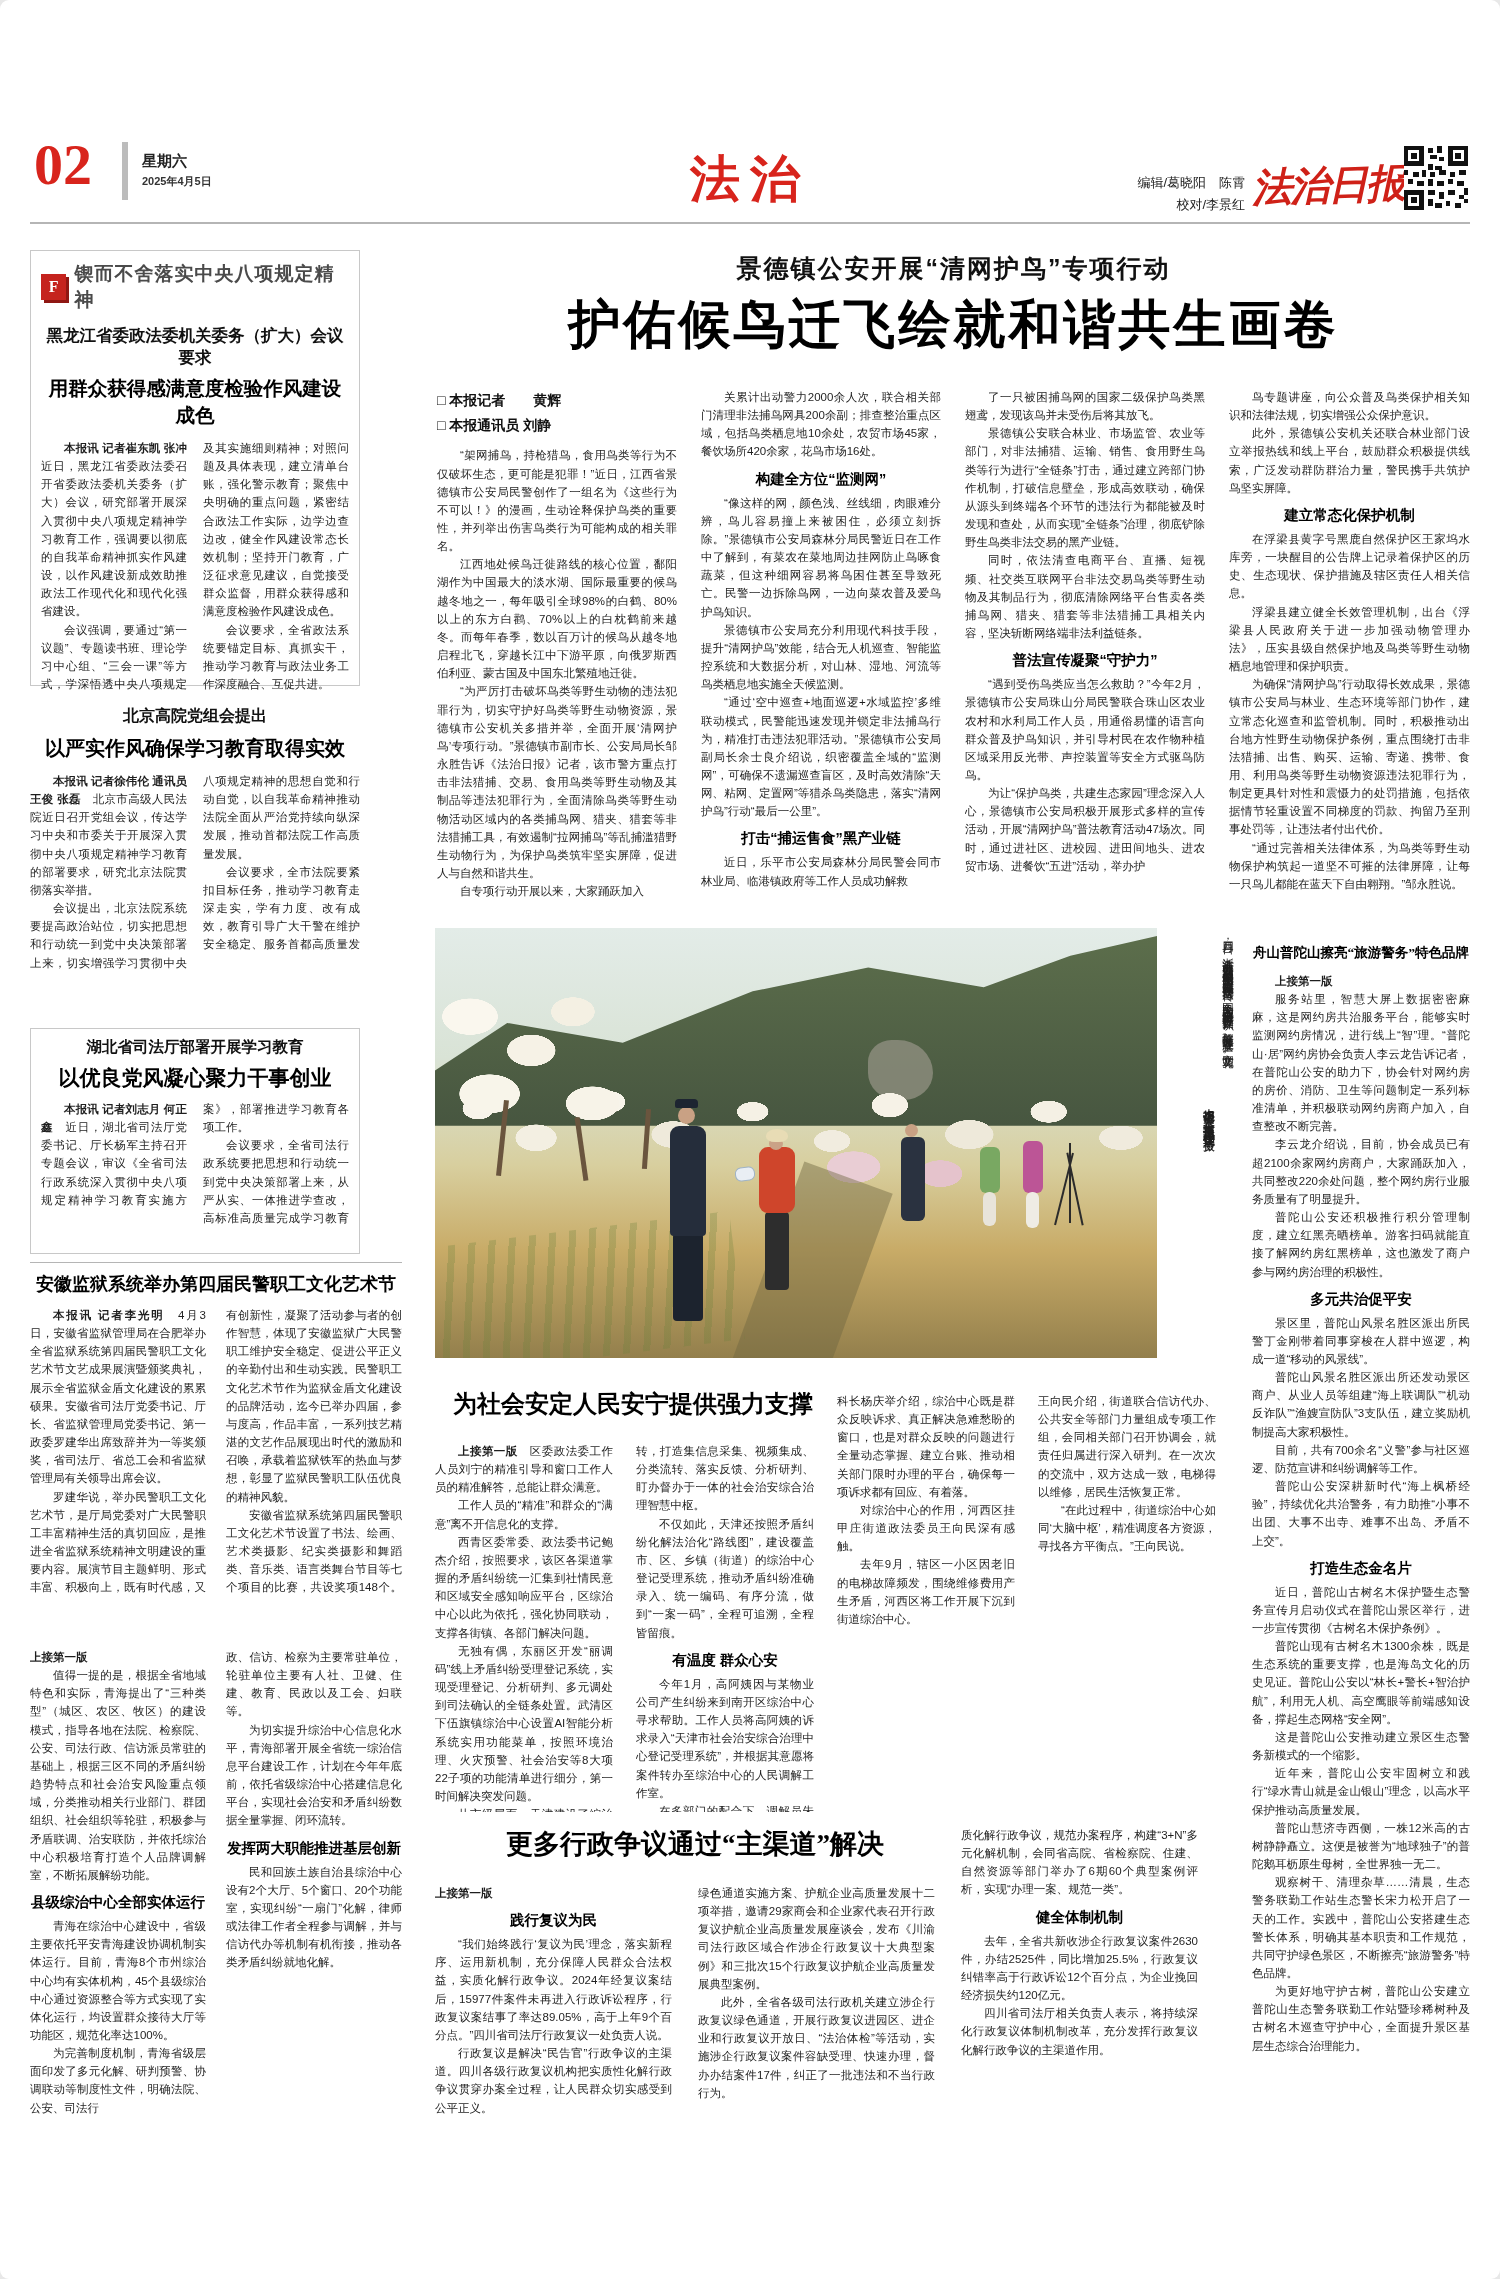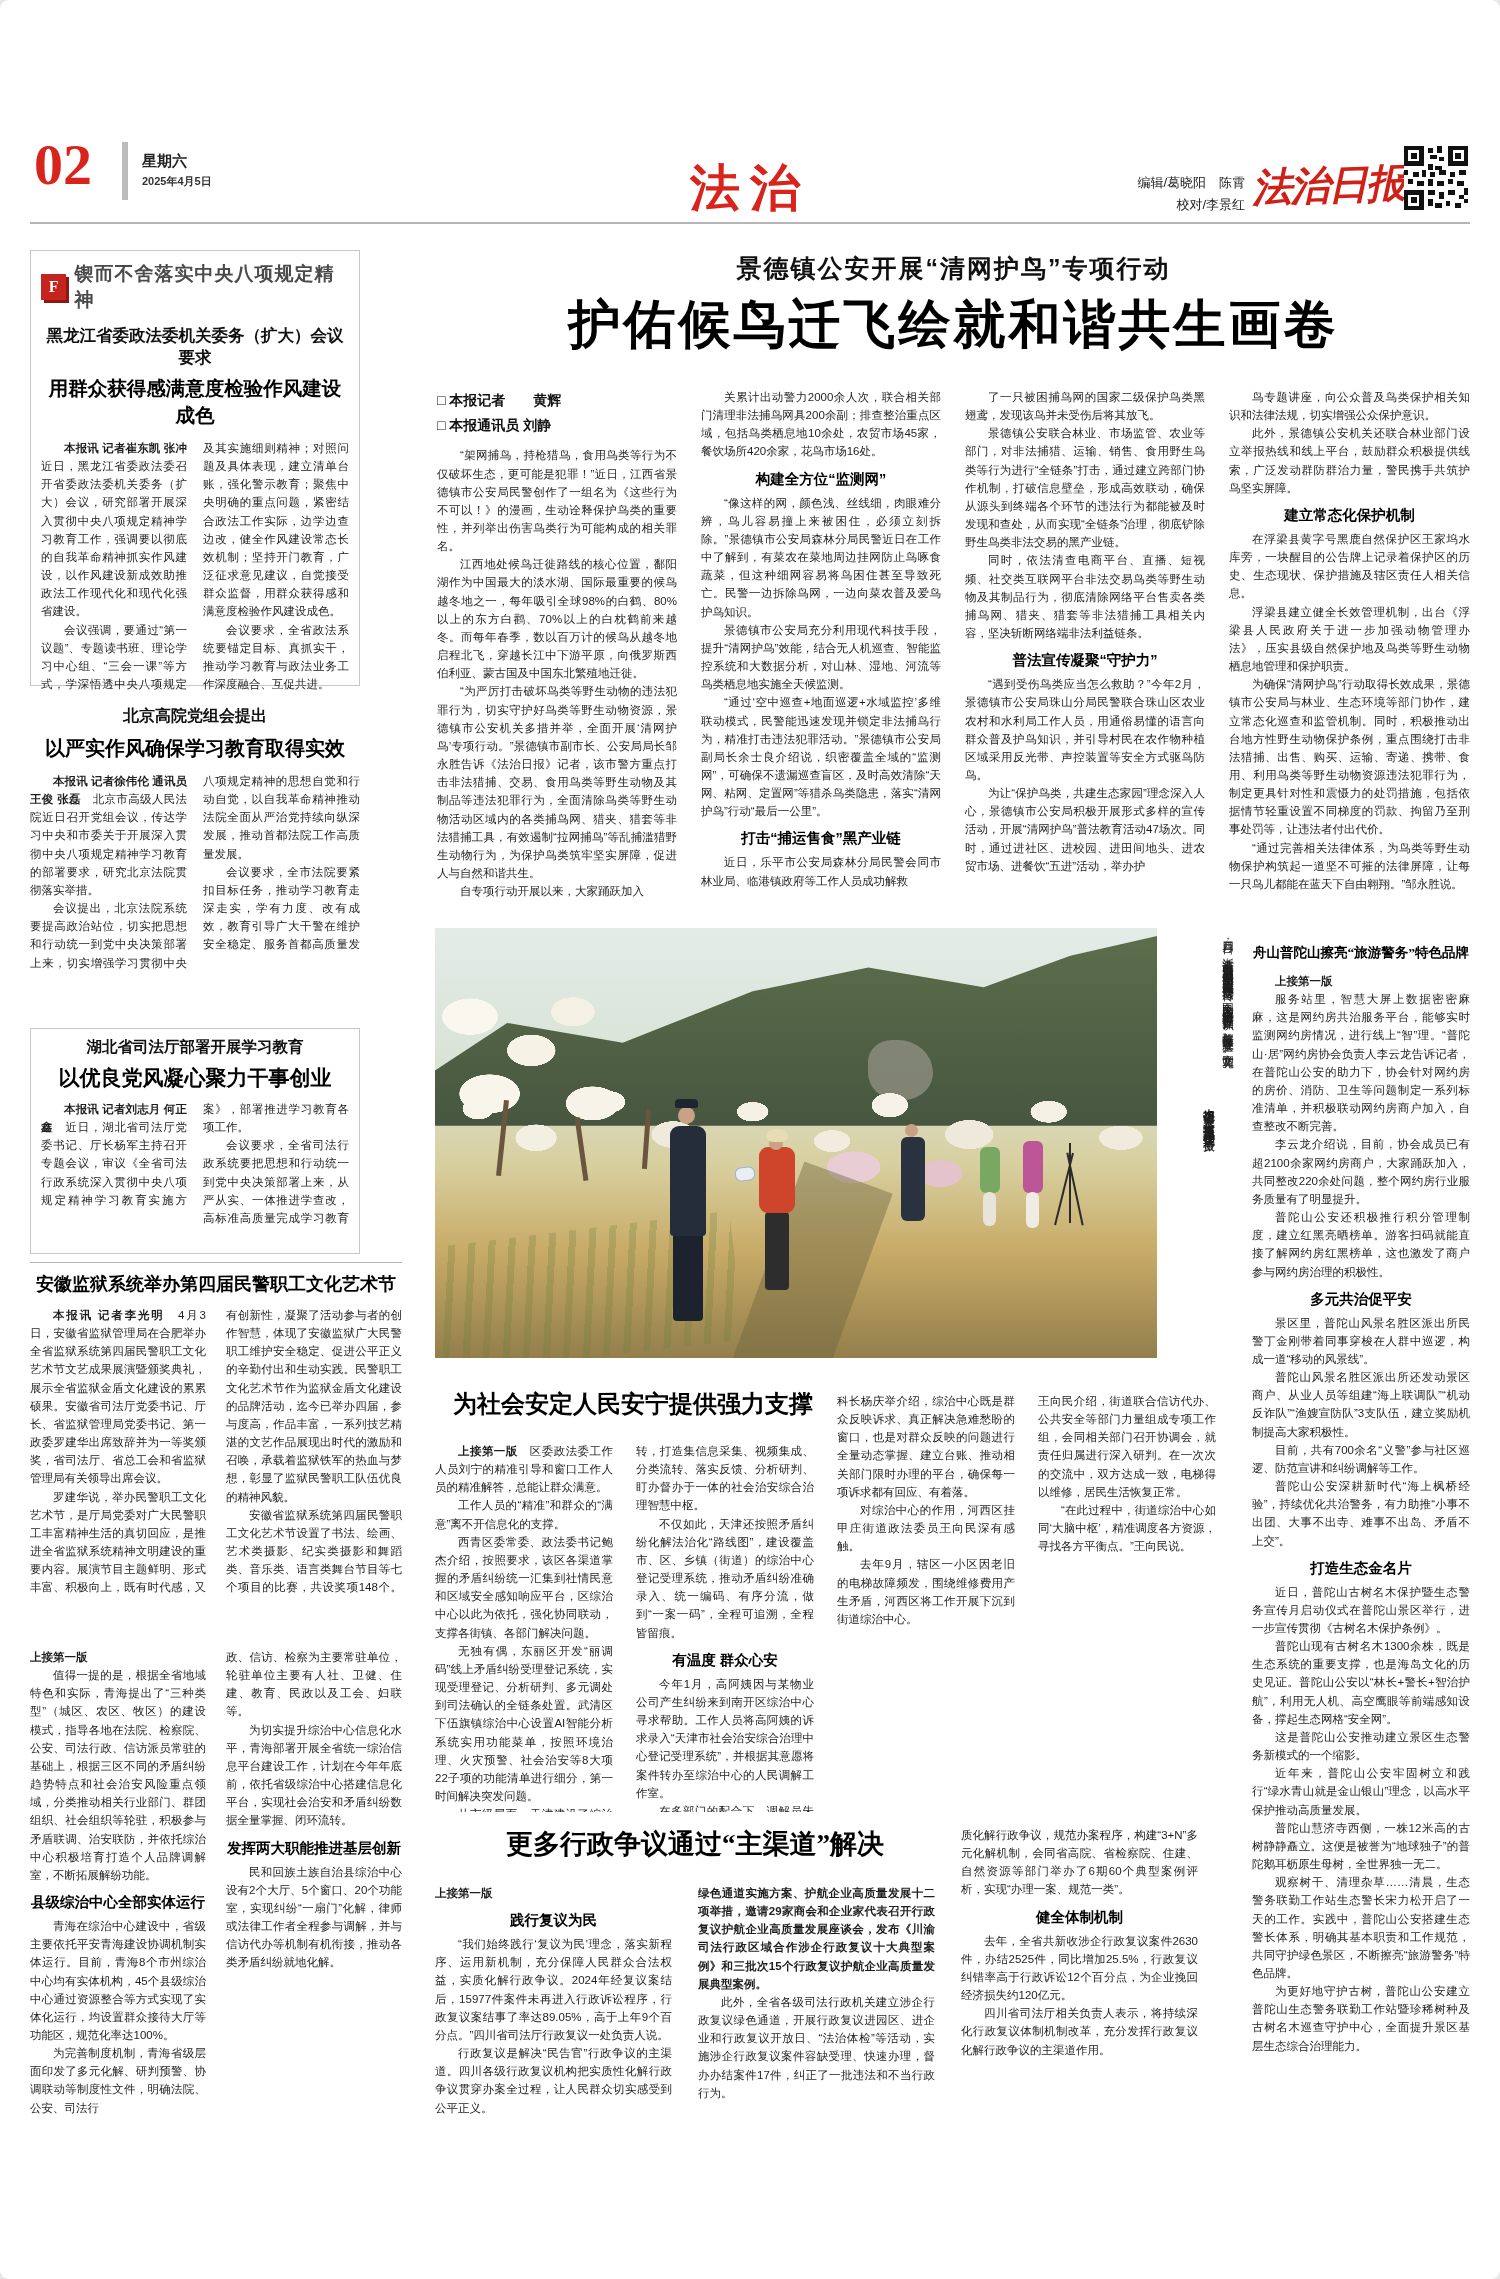--- a/index.html
+++ b/index.html
@@ -5,21 +5,21 @@
   html,body{margin:0;padding:0;background:#e8e8e8;font-family:"Liberation Sans",sans-serif;}
   #page{position:relative;width:1500px;height:2279px;background:#ffffff;margin:0 auto;overflow:hidden;color:#1d1d1d;border-radius:9px;}
   .abs{position:absolute;}
   .hairline{position:absolute;background:#b5b5b5;}
   
   .pagenum{position:absolute;left:34px;top:136px;font-family:"Liberation Serif",serif;font-weight:bold;font-size:58px;color:#d8241c;line-height:1;}
   .pagebar{position:absolute;left:122px;top:142px;width:6px;height:58px;background:#bcbcbc;}
   .dateblock{position:absolute;left:142px;top:150px;line-height:1.5;}
   .dateblock .wd{font-size:15px;font-weight:bold;color:#222;}
   .dateblock .dt{font-size:11px;color:#333;font-weight:bold;}
-  .section-title{position:absolute;left:620px;top:155px;width:260px;text-align:center;font-size:50px;font-weight:900;color:#d8241c;letter-spacing:10px;font-family:"Liberation Serif",serif;}
+  .section-title{position:absolute;left:620px;top:146px;width:260px;text-align:center;font-size:50px;font-weight:900;color:#d8241c;letter-spacing:10px;font-family:"Liberation Serif",serif;}
   .editors{position:absolute;left:1000px;top:172px;width:245px;text-align:right;font-size:13px;color:#222;line-height:1.7;}
   .masthead{position:absolute;left:1252px;top:158px;width:150px;font-family:"Liberation Serif",serif;font-style:italic;font-weight:bold;font-size:40px;color:#cf2118;transform:rotate(-2deg);letter-spacing:-2px;white-space:nowrap;}
   .qr{position:absolute;left:1404px;top:146px;width:64px;height:64px;}
   #hdr-rule{top:222px;left:30px;width:1440px;height:2px;}
   
   .kicker{font-weight:bold;text-align:center;color:#111;}
   .headline{font-weight:bold;text-align:center;color:#000;font-family:"Liberation Serif",serif;}
   p.bp{margin:0;text-indent:2em;text-align:justify;font-size:11.5px;line-height:1.58;color:#1e1e1e;}
   p.bp b{font-weight:bold;}
   .subhd{font-weight:bold;text-align:center;font-size:14.5px;margin:9px 0 5px;color:#000;}
@@ -363,21 +363,21 @@
   </div>
 
   <div id="sc-headline" class="abs headline">更多行政争议通过“主渠道”解决</div>
   <div class="sc-col" style="left:435px;top:1884px;height:368px;">
     <p class="bp" style="text-indent:0;"><span class="lead-in">上接第一版</span></p>
     <div class="subhd">践行复议为民</div>
     <p class="bp">“我们始终践行‘复议为民’理念，落实新程序、运用新机制，充分保障人民群众合法权益，实质化解行政争议。2024年经复议案结后，15977件案件未再进入行政诉讼程序，行政复议案结事了率达89.05%，高于上年9个百分点。”四川省司法厅行政复议一处负责人说。</p>
     <p class="bp">行政复议是解决“民告官”行政争议的主渠道。四川各级行政复议机构把实质性化解行政争议贯穿办案全过程，让人民群众切实感受到公平正义。</p>
   </div>
   <div class="sc-col" style="left:698px;top:1884px;height:368px;">
-    <p class="bp" style="text-indent:0;font-weight:bold;">绿色通道实施方案、护航企业高质量发展十二项举措，邀请29家商会和企业家代表召开行政复议护航企业高质量发展座谈会，发布《川渝司法行政区域合作涉企行政复议十大典型案例》和三批次15个行政复议护航企业高质量发展典型案例。</p>
+    <p class="bp" style="text-indent:0;">绿色通道实施方案、护航企业高质量发展十二项举措，邀请29家商会和企业家代表召开行政复议护航企业高质量发展座谈会，发布《川渝司法行政区域合作涉企行政复议十大典型案例》和三批次15个行政复议护航企业高质量发展典型案例。</p>
     <p class="bp">此外，全省各级司法行政机关建立涉企行政复议绿色通道，开展行政复议进园区、进企业和行政复议开放日、“法治体检”等活动，实施涉企行政复议案件容缺受理、快速办理，督办办结案件17件，纠正了一批违法和不当行政行为。</p>
   </div>
   <div class="sc-col" style="left:961px;top:1826px;height:426px;">
     <p class="bp" style="text-indent:0;">质化解行政争议，规范办案程序，构建“3+N”多元化解机制，会同省高院、省检察院、住建、自然资源等部门举办了6期60个典型案例评析，实现“办理一案、规范一类”。</p>
     <div class="subhd">健全体制机制</div>
     <p class="bp">去年，全省共新收涉企行政复议案件2630件，办结2525件，同比增加25.5%，行政复议纠错率高于行政诉讼12个百分点，为企业挽回经济损失约120亿元。</p>
     <p class="bp">四川省司法厅相关负责人表示，将持续深化行政复议体制机制改革，充分发挥行政复议化解行政争议的主渠道作用。</p>
   </div>
 
 </div>

